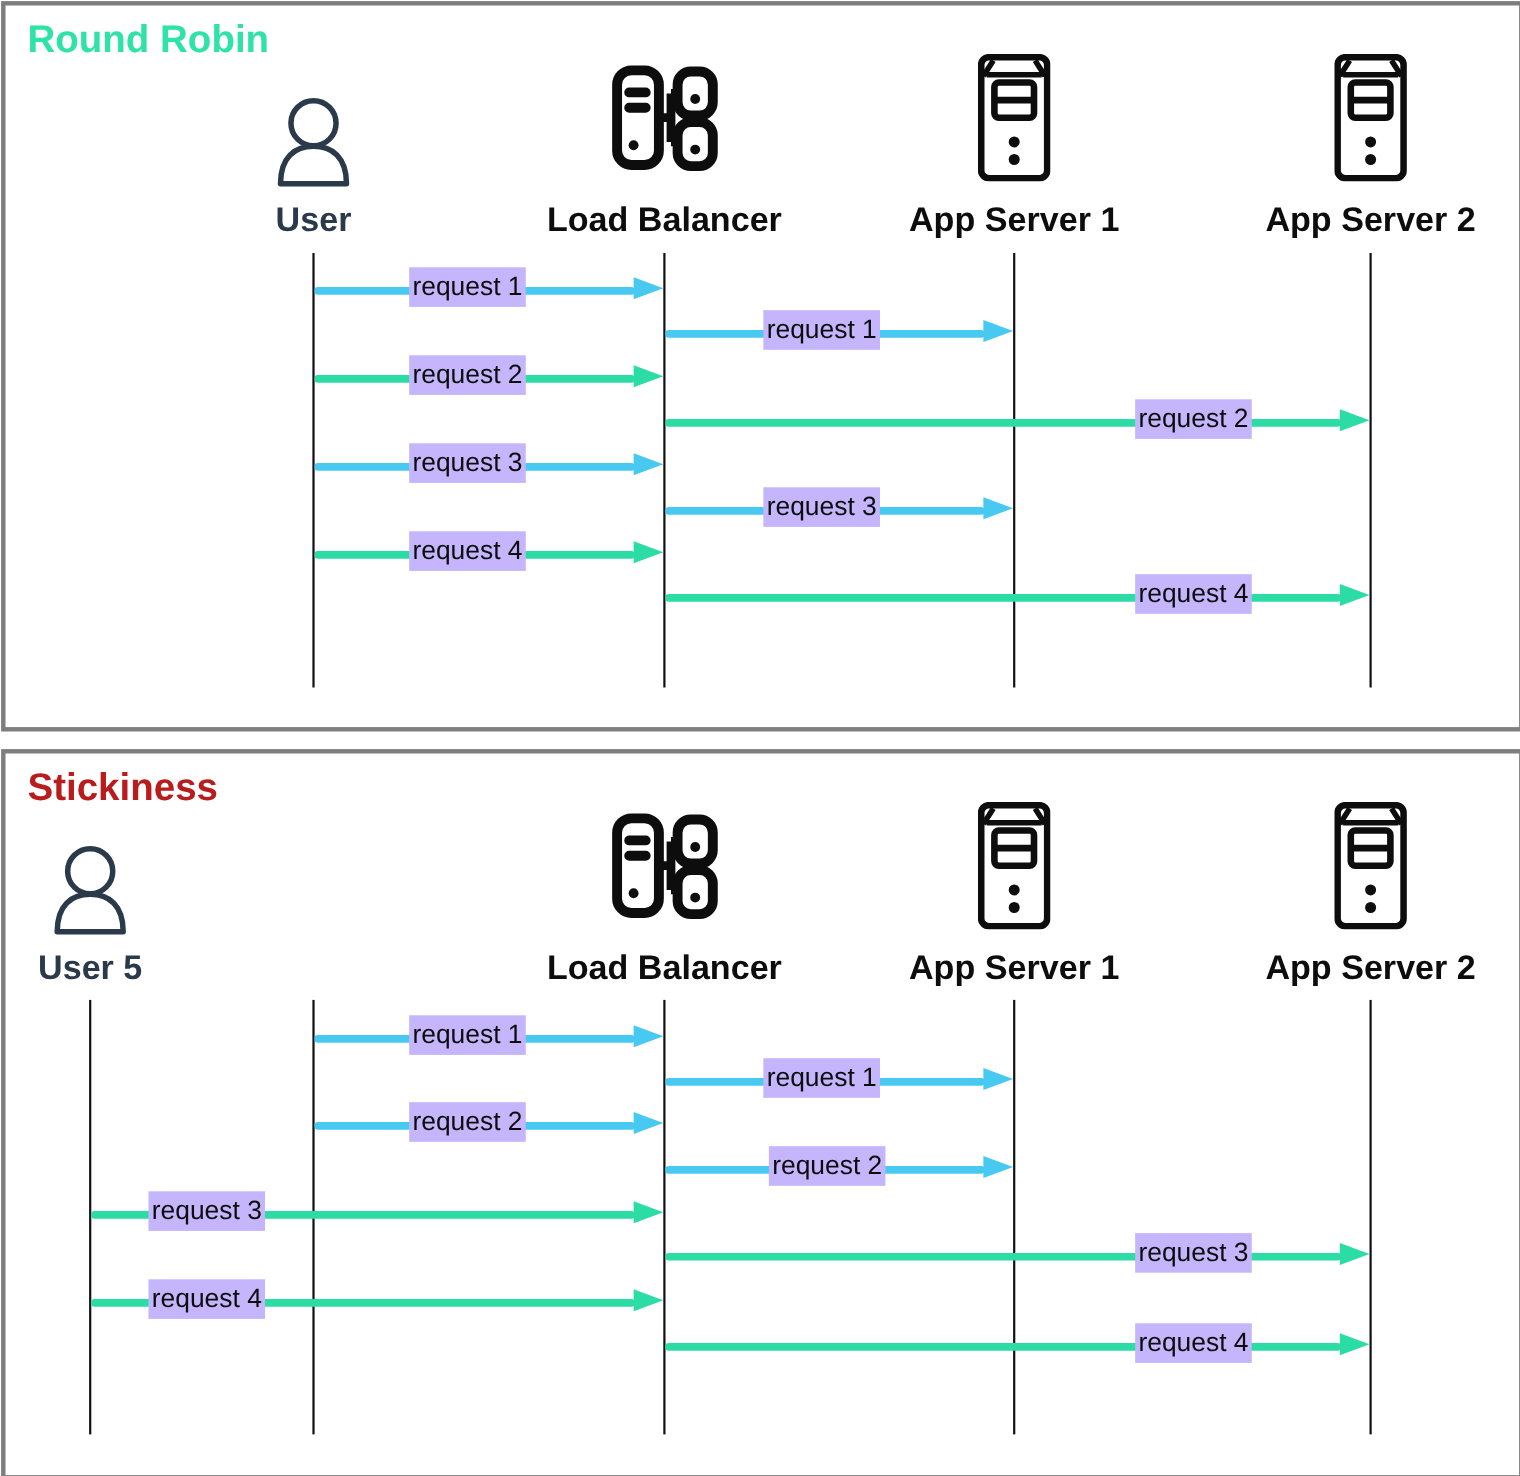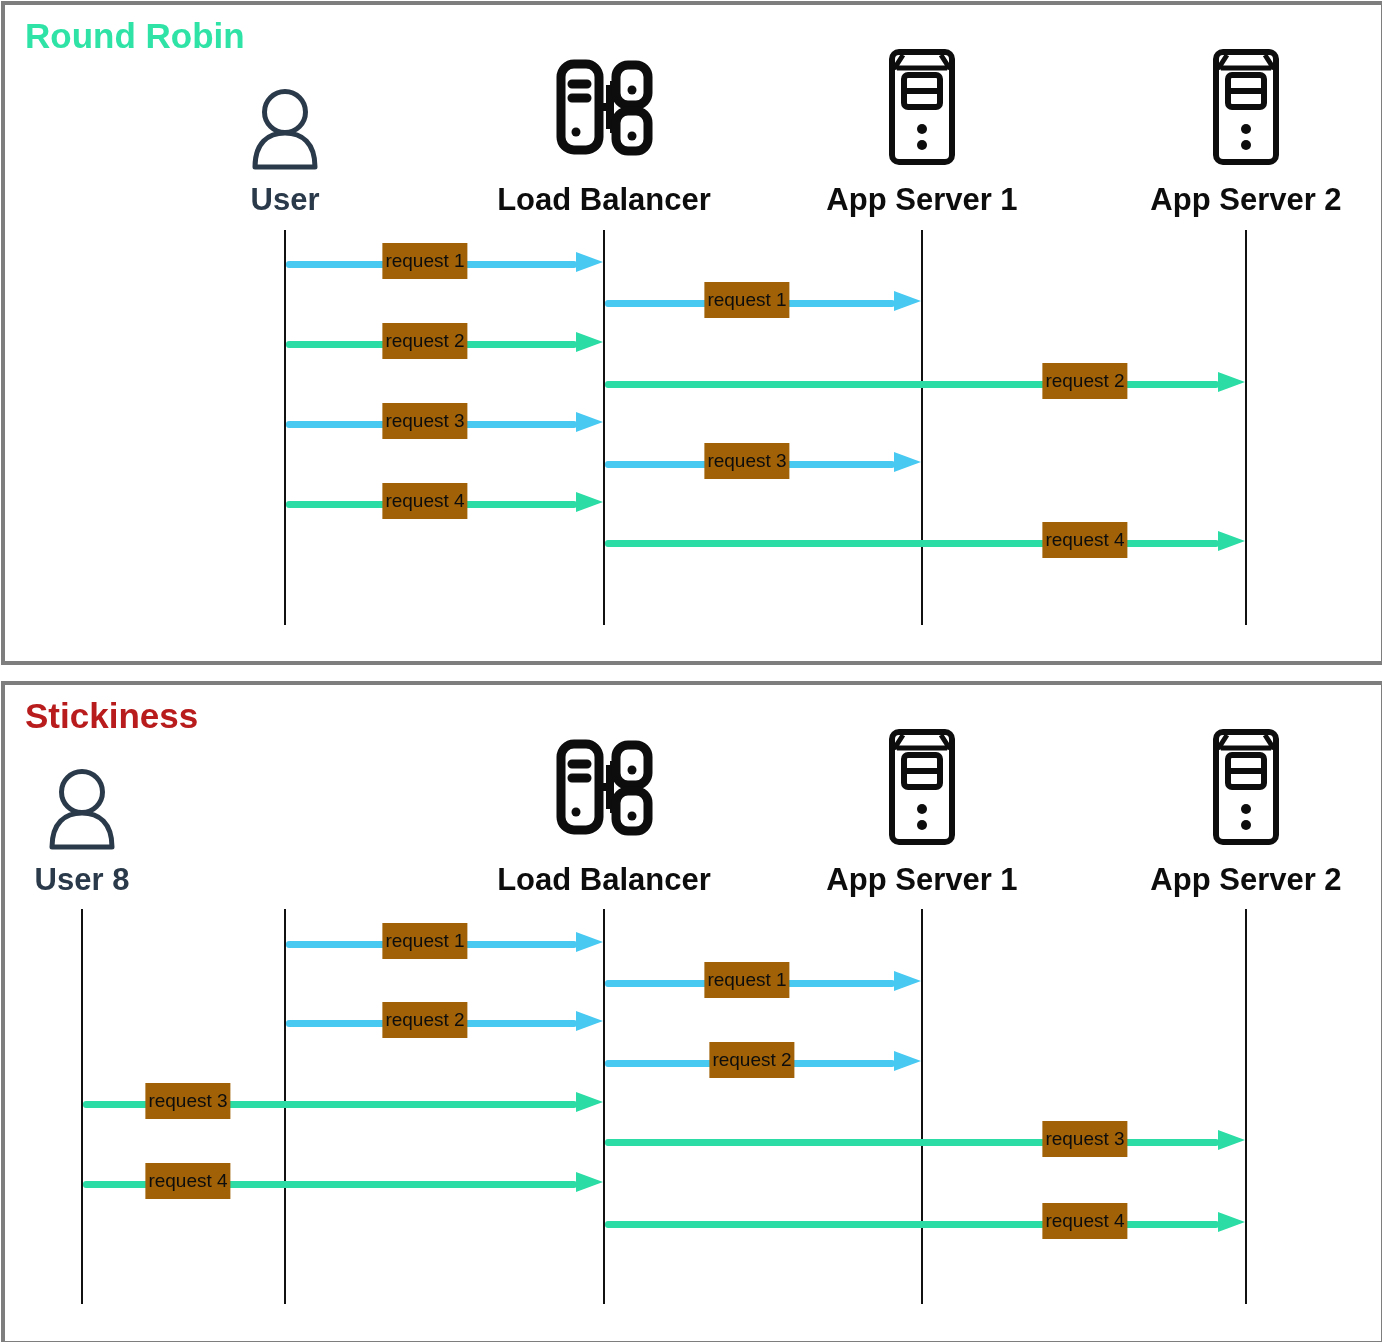--- a/index.html
+++ b/index.html
@@ -29,21 +29,21 @@
   .icon.server{margin-bottom:6px;}
   .msg{position:absolute;left:0;width:100%;height:0;}
   .msg-line{position:absolute;top:-4px;height:7px;border-radius:3px;}
   .msg-head{
     position:absolute;top:-13px;width:0;height:0;
     border-top:10px solid transparent;border-bottom:10px solid transparent;
     border-left:27px solid;
   }
   .msg-label{
     position:absolute;top:-22px;transform:translateX(-50%);
-    font-size:19px;line-height:36px;background:#a16207;padding:0 3px;
+    font-size:24px;line-height:36px;background:#c4b5fd;padding:0 3px;
     white-space:nowrap;
   }
 </style>
 </head>
 <body>
 
 <div id="screen">
   <div class="panel" id="panel-0" style="border-color: rgb(126, 126, 126);">
     <div class="panel-title" style="color: rgb(47, 227, 167);">Round Robin</div>
   <div class="lifeline" style="left: 279px; top: 225px; height: 395px; background: rgb(17, 17, 17);"></div>
@@ -134,21 +134,21 @@
       </div>
     </div>
   <div class="panel" id="panel-1" style="border-color: rgb(126, 126, 126);">
     <div class="panel-title" style="color: #b91c1c;">Stickiness</div>
   <div class="lifeline" style="left: 76px; top: 224px; height: 395px; background: rgb(17, 17, 17);"></div>
       <div class="actor" style="left: -53px;">
         <div class="icon person" style="color: rgb(43, 58, 74);"><svg width="68" height="84" viewBox="0 0 68 84">
             <path d="M4 80 C4 56 17 46 34 46 C51 46 64 56 64 80 Z" fill="none" stroke="currentColor" stroke-width="5" stroke-linejoin="round"></path>
             <circle cx="34" cy="25" r="20.5" fill="#ffffff" stroke="currentColor" stroke-width="5"></circle>
           </svg></div>
-        <div class="actor-label" style="color: rgb(43, 58, 74);">User 8</div>
+        <div class="actor-label" style="color: rgb(43, 58, 74);">User 5</div>
       </div>
       <div class="lifeline" style="left: 279px; top: 224px; height: 395px; background: rgb(17, 17, 17);"></div>
       <div class="lifeline" style="left: 598px; top: 224px; height: 395px; background: rgb(17, 17, 17);"></div>
       <div class="actor" style="left: 469px;">
         <div class="icon load-balancer" style="color: rgb(13, 13, 13);"><svg width="100" height="102" viewBox="0 0 100 102" fill="none" stroke="currentColor">
             <rect x="7" y="9" width="38" height="86" rx="13" stroke-width="9"></rect>
             <path d="M18 29 H33 M18 43 H33" stroke-width="9" stroke-linecap="round"></path>
             <circle cx="22" cy="77" r="4.5" fill="currentColor" stroke="none"></circle>
             <path d="M45 52 H56 M56 30 V74 M56 30 H62 M56 74 H62" stroke-width="8"></path>
             <rect x="62" y="10" width="32" height="40" rx="12" stroke-width="9"></rect>

